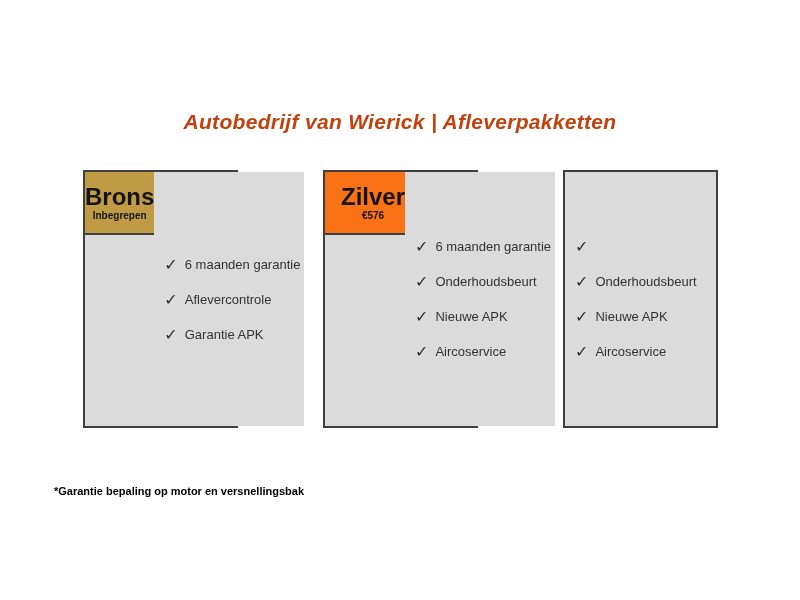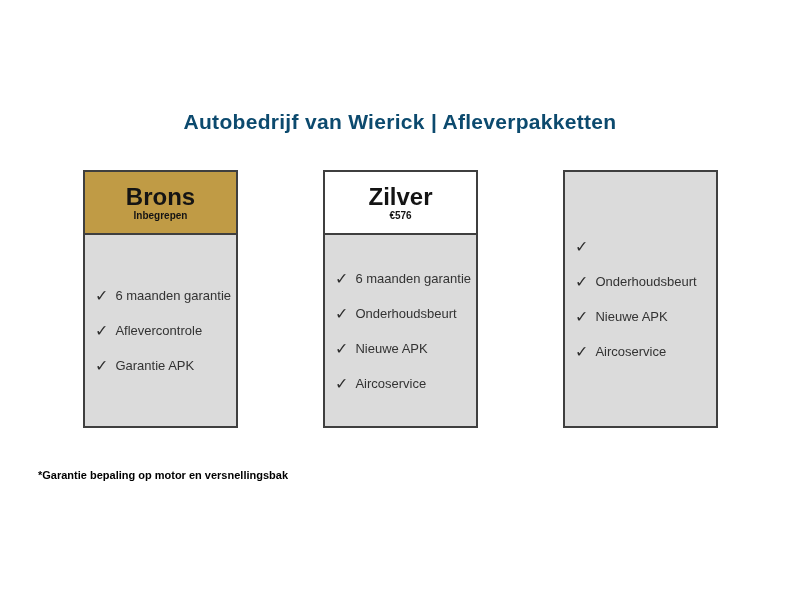--- a/index.html
+++ b/index.html
@@ -14,38 +14,39 @@
   .page-title {
     position: absolute;
     top: 110px;
     left: 0;
     right: 0;
     margin: 0;
     text-align: center;
     font-size: 21px;
     font-weight: bold;
     letter-spacing: 0.3px;
-    color: #0c4a6e;
+    color: #c2410c;
+    font-style: italic;
   }
   .cards {
     position: absolute;
     top: 170px;
     left: 83px;
     width: 635px;
     height: 258px;
     display: flex;
     justify-content: space-between;
   }
   .card {
     width: 155px;
     height: 258px;
     box-sizing: border-box;
     border: 2px solid #3F3F3F;
     display: flex;
-    flex-direction: column;
+    flex-direction: row;
     background: #DBDBDB;
   }
   .card-header {
     height: 63px;
     flex: 0 0 auto;
     box-sizing: border-box;
     border-bottom: 2px solid #3F3F3F;
     display: flex;
     flex-direction: column;
     align-items: center;
@@ -85,21 +86,21 @@
   .check {
     font-size: 16px;
     color: #2e2e2e;
     margin-right: 7px;
     flex: 0 0 auto;
   }
   .footnote {
     position: absolute;
     left: 38px;
     top: 469px;
-    margin: 0;
+    margin: 16px;
     font-size: 11px;
     font-weight: bold;
     color: #000000;
   }
 </style>
 </head>
 <body>
 
 <div class="canvas">
 
@@ -122,21 +123,21 @@
             <span>Aflevercontrole</span>
           </li>
           <li class="feature">
             <span class="check">✓</span>
             <span>Garantie APK</span>
           </li>
         </ul>
     </section>
 
     <section class="card">
-      <header class="card-header" style="background: #ffffff;">
+      <header class="card-header" style="background: #f97316; padding-left: 16px;">
         <div class="pkg-name">Zilver</div>
         <div class="pkg-price">€576</div>
       </header>
       <ul class="card-body">
           <li class="feature">
             <span class="check">✓</span>
             <span>6 maanden garantie</span>
           </li>
           <li class="feature">
             <span class="check">✓</span>

